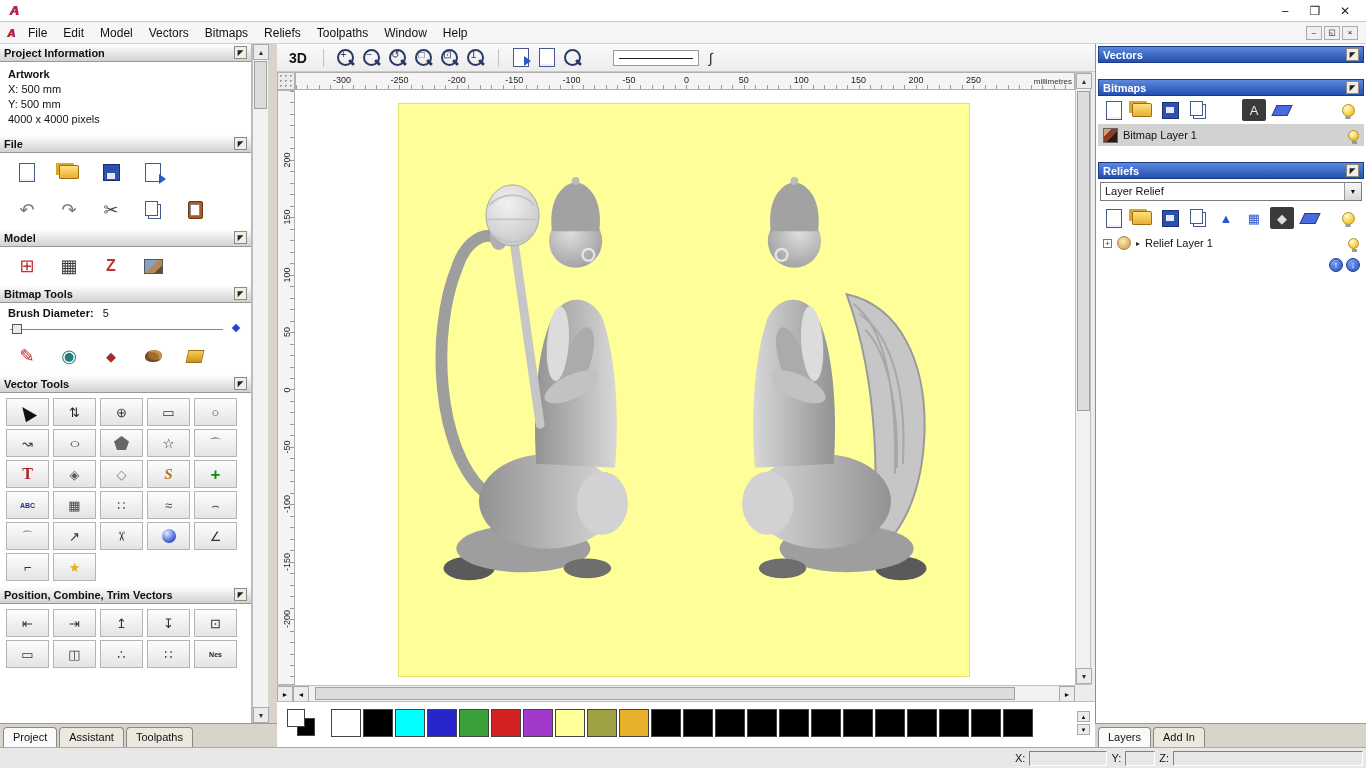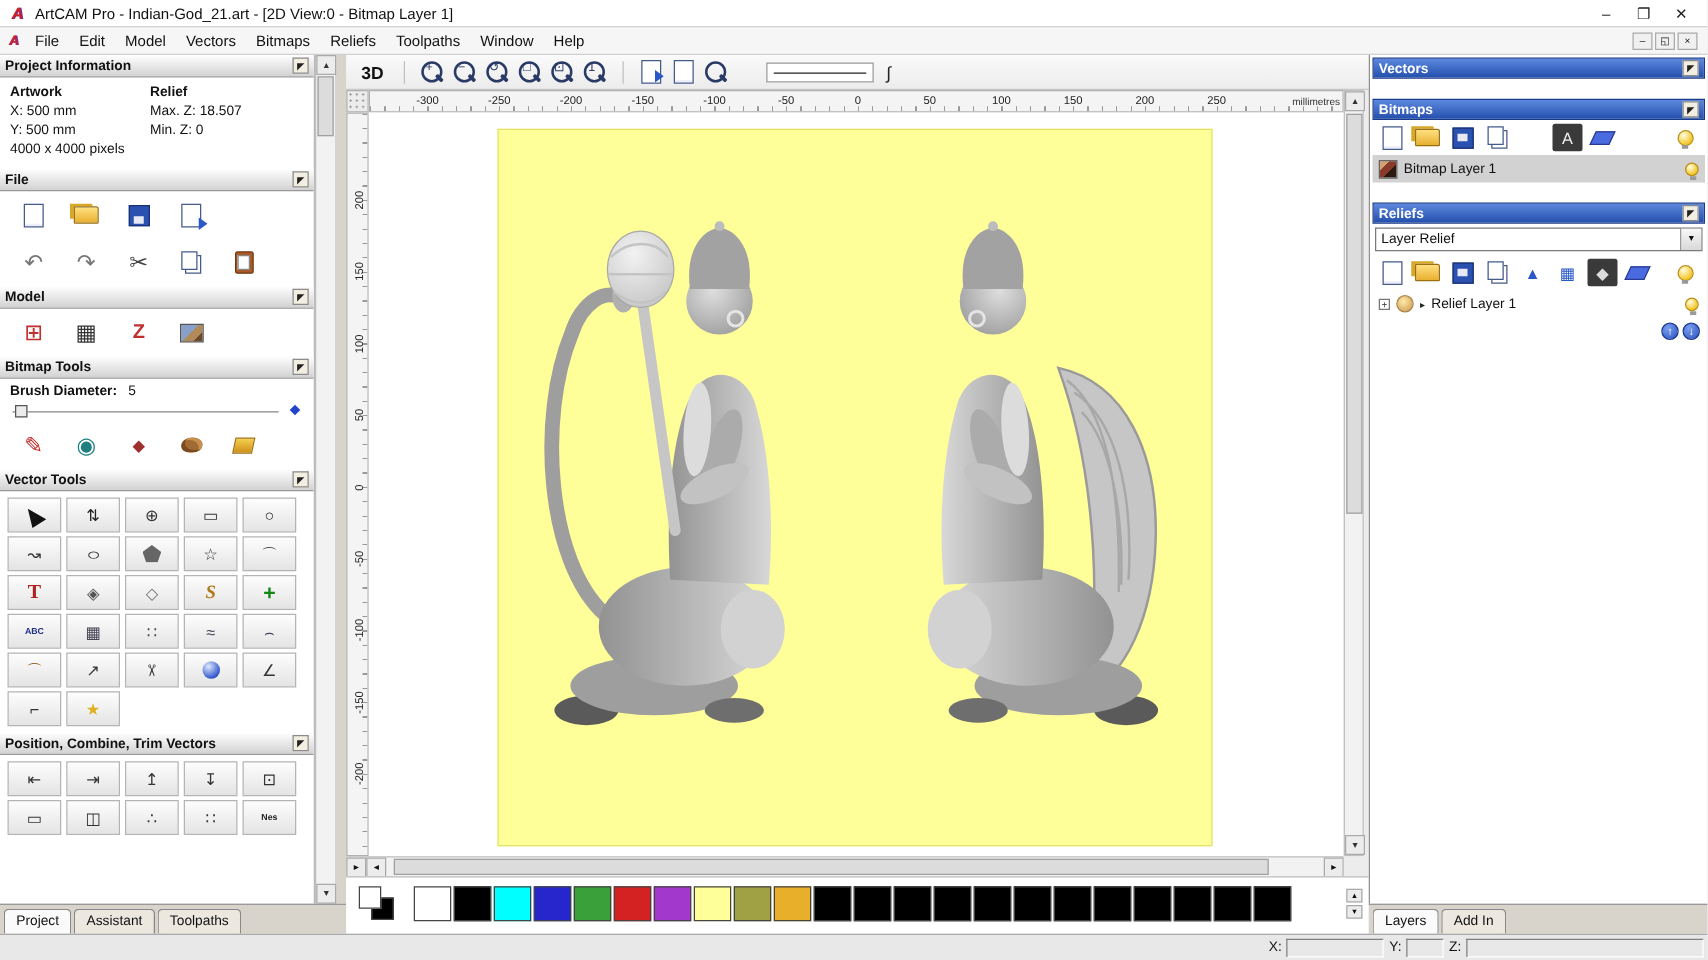--- a/index.html
+++ b/index.html
@@ -191,21 +191,20 @@
   .statusbar { position:absolute; left:0; top:747px; width:1366px; height:21px; background:#e8e8e8;
     border-top:1px solid #aaa; display:flex; align-items:center; justify-content:flex-end; gap:4px;
     padding:0 3px; font-size:11px; }
   .sunken { height:15px; background:#e8e8e8; border:1px solid; border-color:#808080 #ffffff #ffffff #808080; }
 </style>
 </head>
 <body>
 
 <div class="titlebar">
   <span class="app-icon">A</span>
-  <span>ArtCAM Pro - Indian-God_21.art - [2D View:0 - Bitmap Layer 1]</span>
   <span class="win-btns">
     <span class="win-btn">–</span>
     <span class="win-btn">❐</span>
     <span class="win-btn">✕</span>
   </span>
 </div>
 
 <div class="menubar">
   <span class="app-icon-sm">A</span>
   <span style="display:flex">
@@ -232,25 +231,20 @@
     <div class="lp-header">
       <span>Project Information</span>
       <span class="hd-btn">◤</span>
     </div>
     <div class="pi-grid">
       <div>
         <div class="b">Artwork</div>
         <div>X: 500 mm</div>
         <div>Y: 500 mm</div>
         <div>4000 x 4000 pixels</div>
-      </div>
-      <div>
-        <div class="b">Relief</div>
-        <div>Max. Z: 18.507</div>
-        <div>Min. Z: 0</div>
       </div>
     </div>
 
     <div class="lp-header">
       <span>File</span>
       <span class="hd-btn">◤</span>
     </div>
     <div class="icon-row">
         <div class="tbtn g-page"></div>
         <div class="tbtn g-folder"></div>

